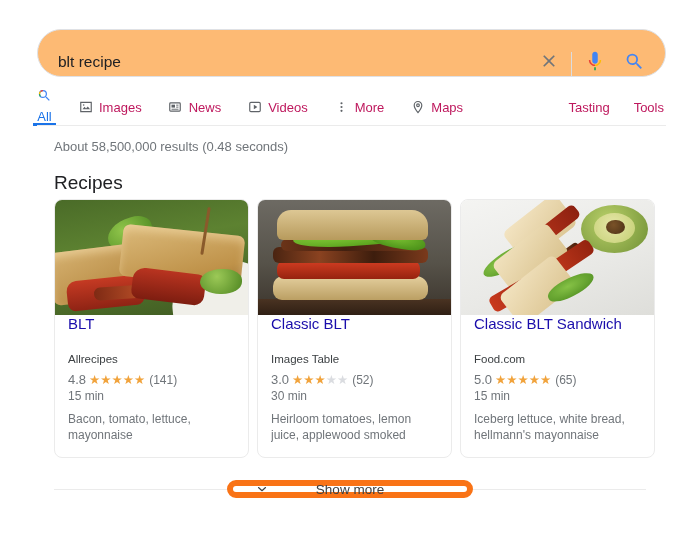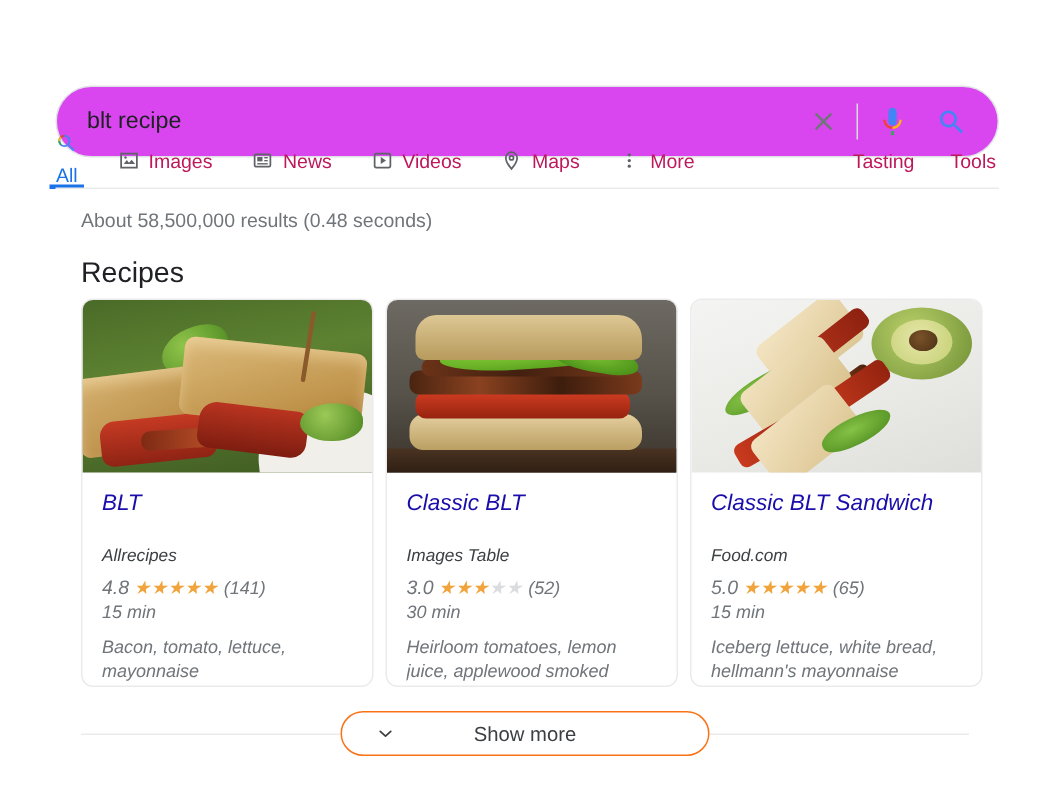--- a/index.html
+++ b/index.html
@@ -10,24 +10,23 @@
     font-family: "Liberation Sans", sans-serif;
     -webkit-font-smoothing: antialiased;
   }
   .page { position: relative; width: 700px; height: 533px; overflow: hidden; background:#fff; }
 
   
   .searchbar-wrap { position: absolute; left: 37px; top: 29px; width: 629px; height: 48px; }
   .searchbar {
     width: 100%; height: 100%;
     border: 1px solid #dfe1e5; border-radius: 24px;
-    background: #d946ef;
-    display: flex; align-items: center;
+    background: #fdba74;
+    display: flex; align-items: flex-end;
     padding: 0 14px 0 20px;
-    margin-top: 28px;
   }
   .search-input {
     flex: 1 1 auto; border: none; outline: none;
     font-family: "Liberation Sans", sans-serif;
     font-size: 15.5px; color: #202124; background: transparent;
     padding: 0; height: 28px; line-height: 28px;
   }
   .sb-icon { display: flex; align-items: center; justify-content: center; cursor: pointer; }
   .clear-x { width: 30px; height: 30px; }
   .sb-divider { width: 1px; height: 24px; background: #dadce0; margin: 0 9px 0 7px; }
@@ -67,21 +66,21 @@
   }
 
   .cards { position: absolute; left: 54px; top: 199px; display: flex; gap: 8px; }
   .card {
     width: 195px; height: 259px;
     border: 1px solid #ebebeb; border-radius: 8px;
     background: #fff; overflow: hidden;
     display: flex; flex-direction: column; cursor: pointer;
   }
   .card-img { width: 100%; height: 115px; position: relative; overflow: hidden; flex: 0 0 115px; }
-  .card-body { padding: 12px 13px 0 13px; flex: 1 1 auto; font-style: italic; }
+  .card-body { padding: 0 13px 0 13px; flex: 1 1 auto; }
   .card-title {
     font-size: 15px; color: #1a0dab; line-height: 18px;
     margin: 0 0 0 0; white-space: nowrap; overflow: hidden;
   }
   .card-source { font-size: 11.5px; color: #3c4043; margin-top: 19px; line-height: 14px; }
   .rating-row { display: flex; align-items: center; margin-top: 7px; height: 14px; }
   .rating-num { font-size: 13px; color: #70757a; margin-right: 3px; line-height: 14px; }
   .stars { display: inline-flex; align-items: center; letter-spacing: 0px; margin-right: 4px; }
   .star { font-size: 12.5px; line-height: 14px; }
   .star.on { color: #f1a33c; }
@@ -93,22 +92,22 @@
     max-height: 32px; overflow: hidden;
   }
 
   
   .showmore-row {
     position: absolute; left: 54px; top: 474px; width: 592px; height: 30px;
     display: flex; align-items: center;
   }
   .sm-rule { flex: 1 1 auto; height: 1px; background: #ebebeb; }
   .showmore-btn {
-    width: 246px; height: 30px;
-    border: 1px solid #f97316; border-radius: 16px;
+    width: 246px; height: 18px;
+    border: 6px solid #f97316; border-radius: 16px;
     background: #fff;
     display: flex; align-items: center; justify-content: center;
     position: relative; cursor: pointer; z-index: 2; text-align: right;
   }
   .showmore-label { font-size: 13.5px; color: #3c4043; }
   .chev { position: absolute; left: 22px; top: 50%; transform: translateY(-50%); width: 14px; height: 14px; }
 
   
   .img1 { background: linear-gradient(170deg,#4a6b28 0%,#5d8231 38%,#3f5a22 100%); }
   .img2 { background: linear-gradient(180deg,#6d6a63 0%,#565249 55%,#3a332b 100%); }
@@ -226,37 +225,37 @@
           <svg width="14" height="14" viewBox="0 0 24 24" aria-hidden="true">
             <rect x="3" y="4" width="18" height="16" rx="2" fill="none" stroke="#5f6368" stroke-width="2"></rect>
             <path fill="#5f6368" d="M10 8l6 4-6 4z"></path>
           </svg>
         </span>
         <span>Videos</span>
       </div>
 
       <div class="nav-item">
         <span class="nav-ico">
-          <svg width="14" height="14" viewBox="0 0 24 24" aria-hidden="true">
-            <path fill="none" stroke="#5f6368" stroke-width="2" d="M12 2.5c-3.6 0-6.5 2.9-6.5 6.5 0 4.9 6.5 12.5 6.5 12.5s6.5-7.6 6.5-12.5c0-3.6-2.9-6.5-6.5-6.5z"></path>
-            <circle cx="12" cy="9" r="2.3" fill="none" stroke="#5f6368" stroke-width="2"></circle>
-          </svg>
-        </span>
-        <span>Maps</span>
-      </div>
-
-      <div class="nav-item">
-        <span class="nav-ico">
           <svg width="13" height="14" viewBox="0 0 24 24" aria-hidden="true">
             <circle cx="12" cy="5" r="2" fill="#5f6368"></circle>
             <circle cx="12" cy="12" r="2" fill="#5f6368"></circle>
             <circle cx="12" cy="19" r="2" fill="#5f6368"></circle>
           </svg>
         </span>
         <span>More</span>
+      </div>
+
+      <div class="nav-item">
+        <span class="nav-ico">
+          <svg width="14" height="14" viewBox="0 0 24 24" aria-hidden="true">
+            <path fill="none" stroke="#5f6368" stroke-width="2" d="M12 2.5c-3.6 0-6.5 2.9-6.5 6.5 0 4.9 6.5 12.5 6.5 12.5s6.5-7.6 6.5-12.5c0-3.6-2.9-6.5-6.5-6.5z"></path>
+            <circle cx="12" cy="9" r="2.3" fill="none" stroke="#5f6368" stroke-width="2"></circle>
+          </svg>
+        </span>
+        <span>Maps</span>
       </div>
 
       <div class="nav-right">
         <div class="nav-item">
           <span>Tasting</span>
         </div>
         <div class="nav-item">
           <span>Tools</span>
         </div>
       </div>

